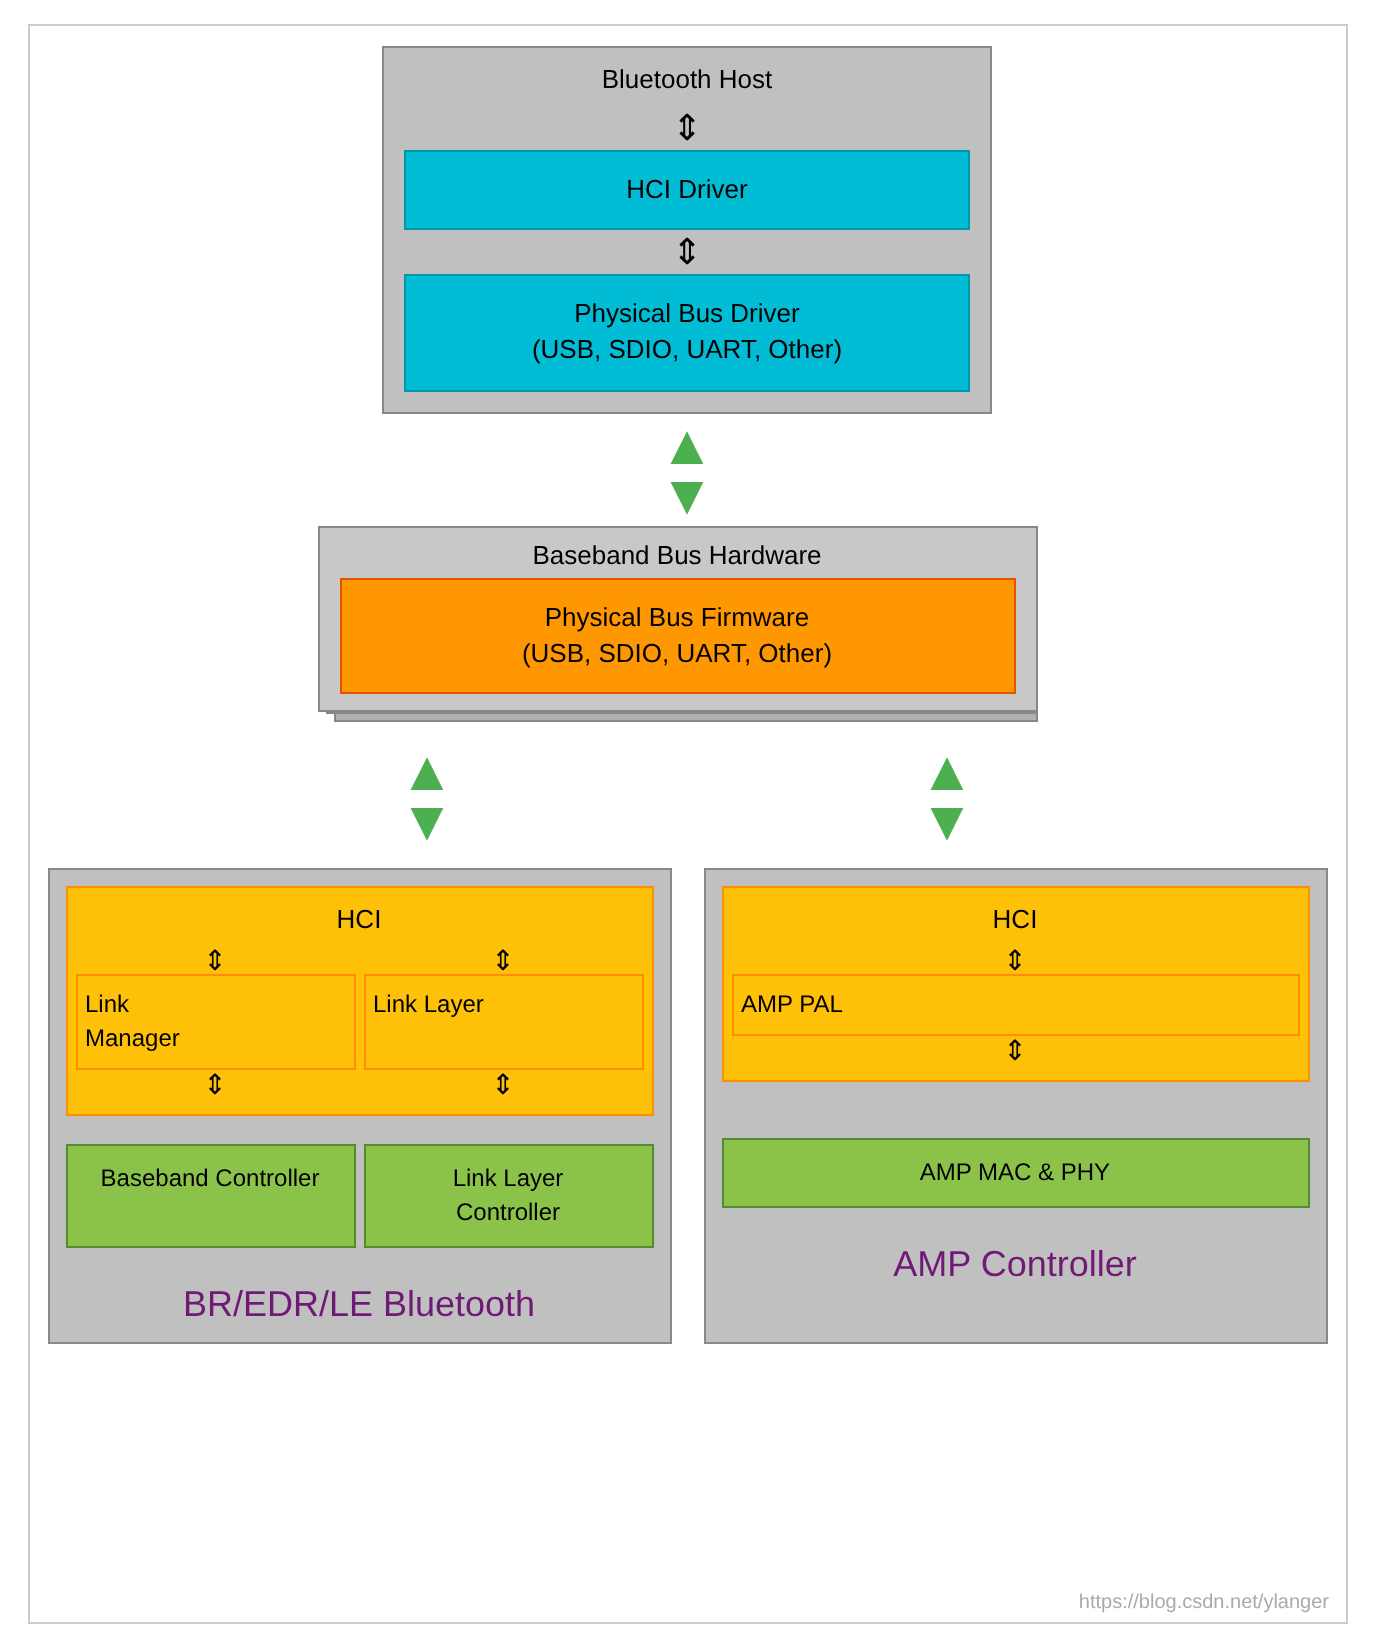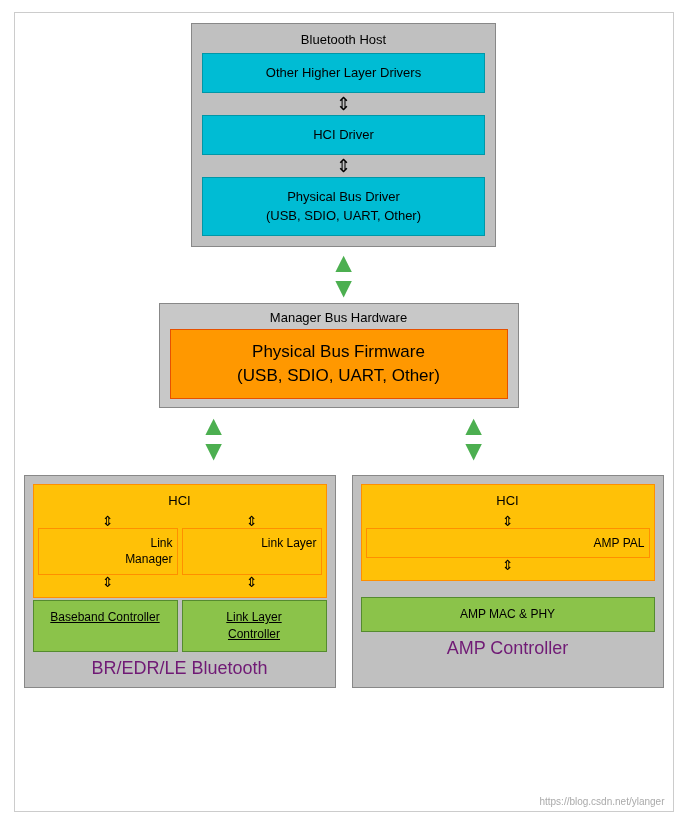--- a/index.html
+++ b/index.html
@@ -66,21 +66,21 @@
       color: #000;
       margin-bottom: 4px;
     }
     .orange-block {
       background: #ff9800;
       border: 1.5px solid #e65100;
       width: 100%;
       text-align: center;
       padding: 10px 6px;
       color: #000;
-      font-size: 17px;
+      font-size: 13px;
       line-height: 1.4;
     }
 
     
     .bottom-row {
       display: flex;
       flex-direction: row;
       gap: 16px;
       width: 640px;
       margin-top: 8px;
@@ -88,21 +88,21 @@
 
     
     .controller-box {
       background: #c0c0c0;
       border: 1.5px solid #888;
       flex: 1;
       padding: 8px;
       display: flex;
       flex-direction: column;
       align-items: center;
-      gap: 0;
+      gap: 12px;
       position: relative;
     }
     .controller-title {
       font-size: 18px;
       color: #701a75;
       margin-top: 6px;
     }
 
     
     .hci-block {
@@ -120,21 +120,21 @@
       color: #000;
       text-align: center;
       width: 100%;
       padding: 4px 0;
     }
 
     
     .inner-yellow {
       background: #ffc107;
       border: 1.5px solid #ff8f00;
-      text-align: right;
+      text-align: left;
       font-size: 12px;
       color: #000;
       padding: 6px 4px;
       line-height: 1.4;
     }
     .inner-row {
       display: flex;
       flex-direction: row;
       gap: 4px;
       width: 100%;
@@ -156,21 +156,20 @@
     }
     .bottom-inner-row {
       display: flex;
       flex-direction: row;
       gap: 4px;
       width: 100%;
       margin-top: 2px;
     }
     .bottom-inner-row .green-block {
       flex: 1;
-      text-decoration: underline;
     }
 
     
     .arrow-sm {
       font-size: 14px;
       color: #000;
       line-height: 1;
       text-align: center;
     }
 
@@ -249,42 +248,39 @@
     }
   </style>
 </head>
 <body>
 
 <div class="diagram-wrapper">
 
   <div class="top-section">
     <div class="bluetooth-host">
       <div class="bluetooth-host-title">Bluetooth Host</div>
-      <div class="blue-block">
-        <span>Other Higher Layer Drivers</span>
-      </div>
       <div class="arrow-ud">⇕</div>
       <div class="blue-block">
         <span>HCI Driver</span>
       </div>
       <div class="arrow-ud">⇕</div>
       <div class="blue-block">Physical Bus Driver<br>(USB, SDIO, UART, Other)</div>
     </div>
   </div>
 
   <div class="big-green-arrow">
     <span>▲</span>
     <span>▼</span>
   </div>
 
   <div class="phys-hw-container">
     <div class="phys-hw-shadow2"></div>
     <div class="phys-hw-shadow1"></div>
     <div class="phys-hw-main">
-      <div class="phys-bus-title">Manager Bus Hardware</div>
+      <div class="phys-bus-title">Baseband Bus Hardware</div>
       <div class="orange-block">Physical Bus Firmware<br>(USB, SDIO, UART, Other)</div>
     </div>
   </div>
 
   <div class="bottom-green-arrows">
     <div class="big-green-arrow" style="margin-left:60px;">
       <span>▲</span>
       <span>▼</span>
     </div>
     <div class="big-green-arrow" style="margin-right:60px;">

